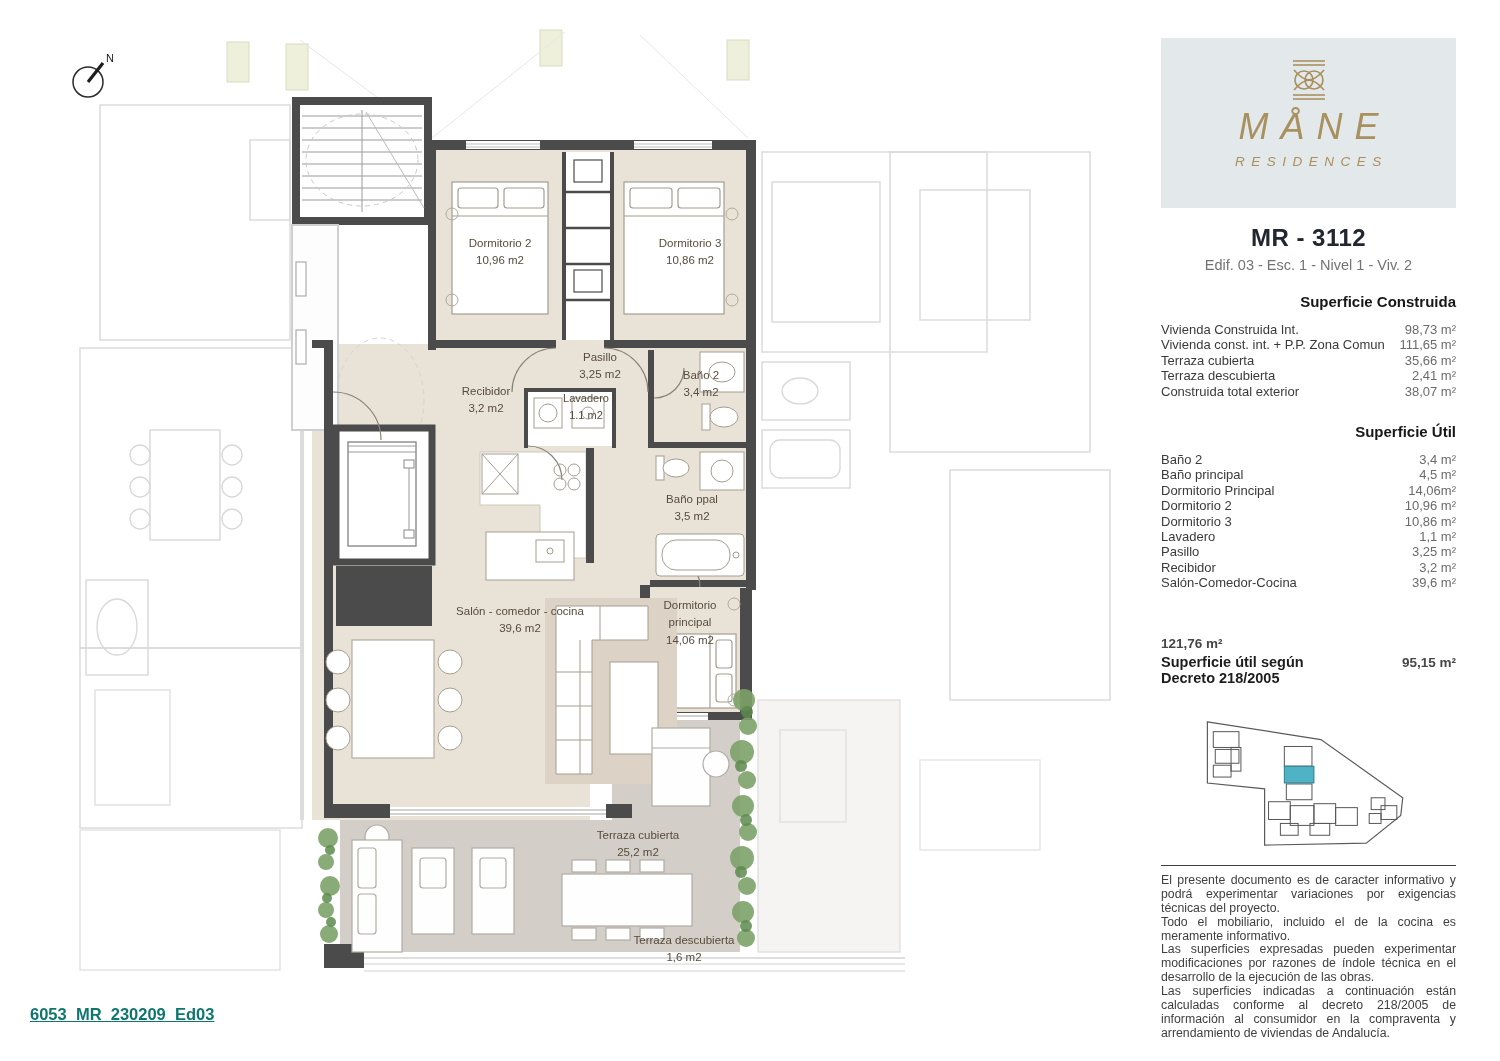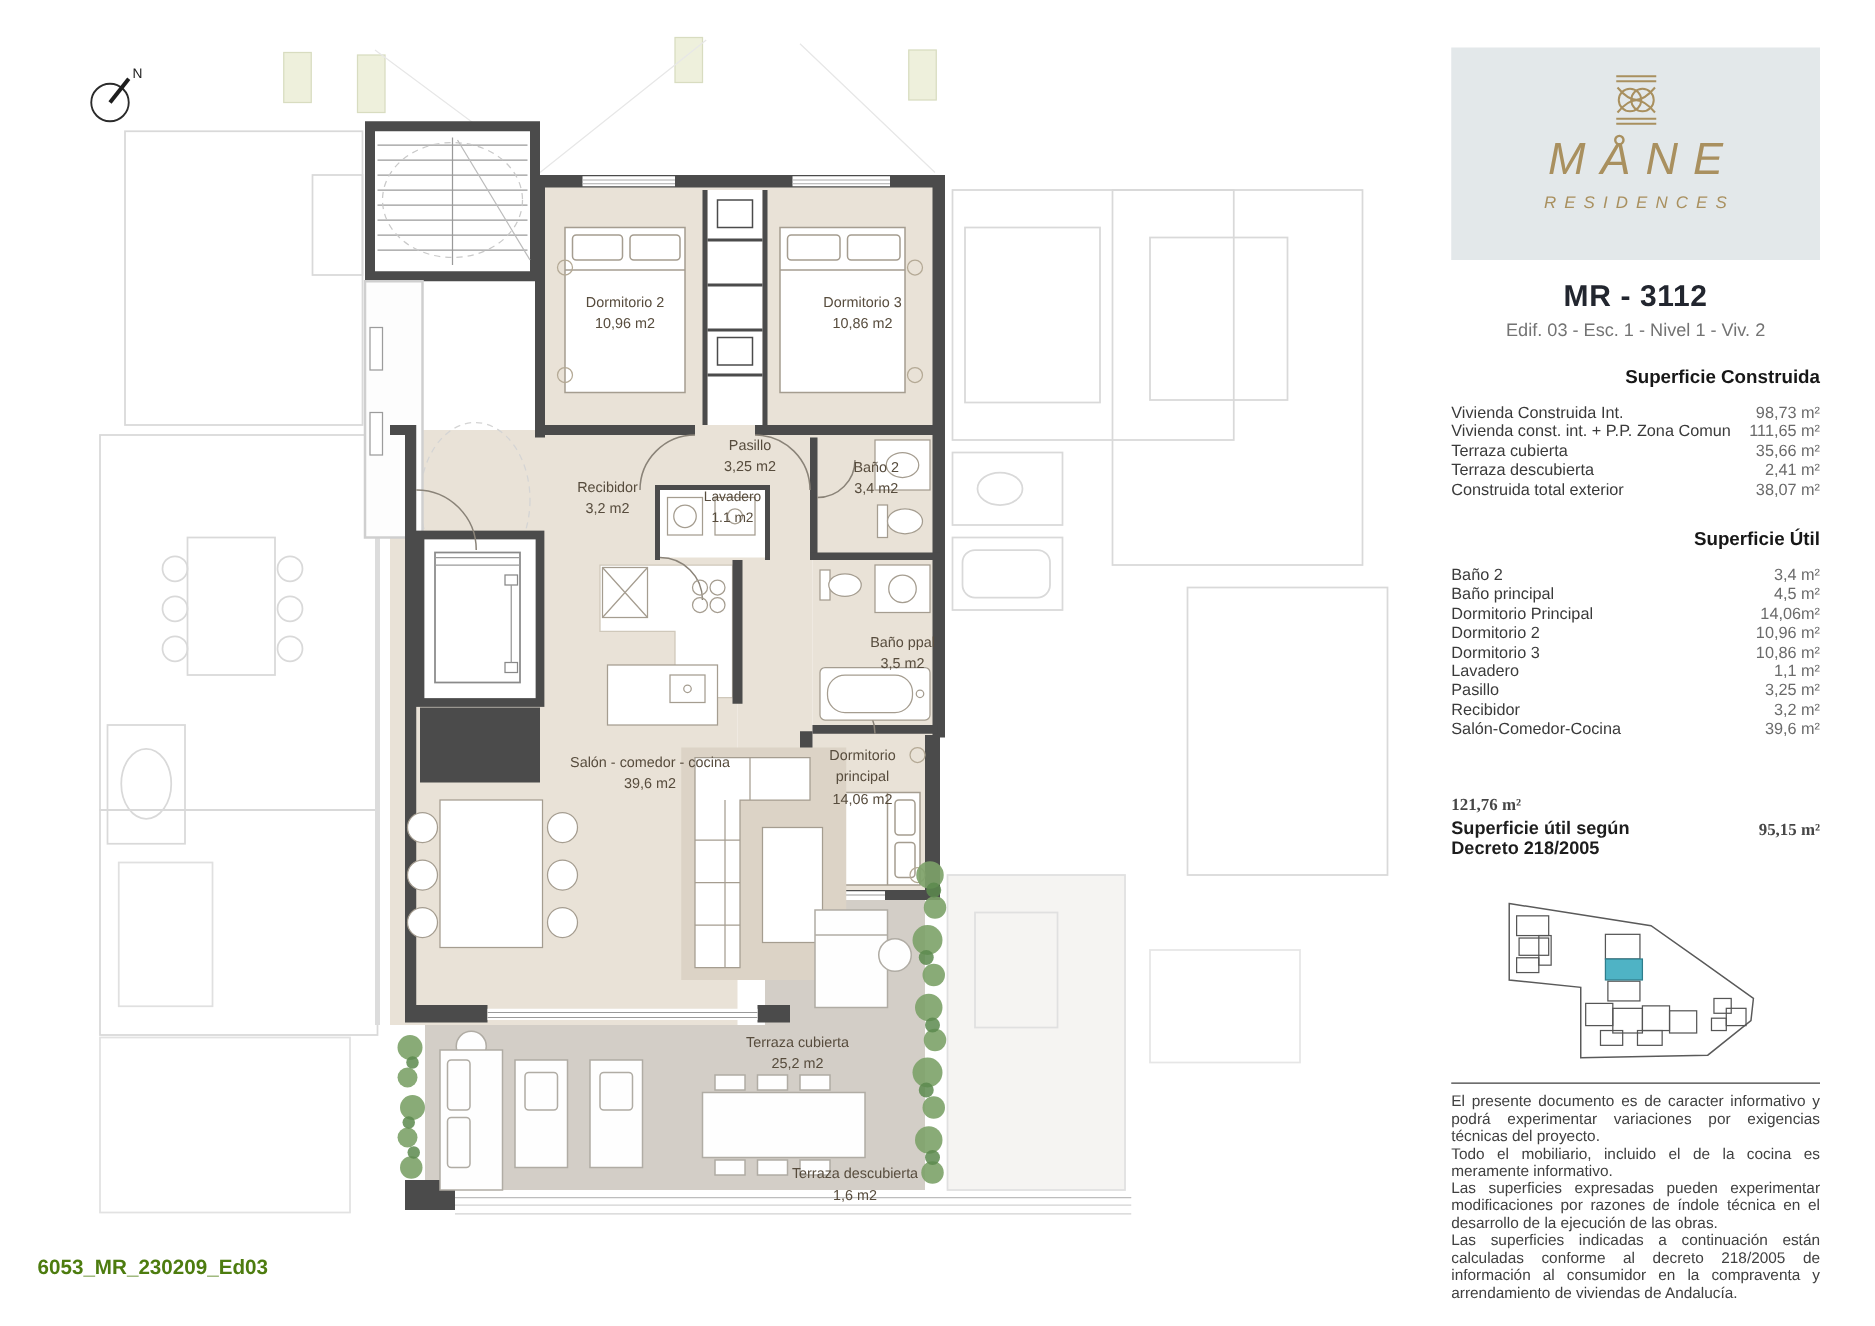--- a/index.html
+++ b/index.html
@@ -34,27 +34,27 @@
   .tbl h2{margin:0;font-size:15px;font-weight:700;color:#171717;text-align:right;}
   .tbl.first{margin-top:20px;}
   .tbl.second{margin-top:24px;}
   .tbl .rows{margin-top:12px;}
   .row{display:flex;justify-content:space-between;font-size:13px;line-height:15.4px;}
   .row .lbl{color:#3a3a3a;}
   .row .val{color:#6b6b6b;}
   .summary{margin-top:44px;}
   .srow{display:flex;justify-content:space-between;margin-bottom:3px;}
   .srow .slabel{width:195px;font-size:14.5px;font-weight:700;color:#1d1d1d;line-height:1.15;}
-  .srow .sval{font-size:13.5px;font-weight:600;color:#474747;padding-top:1px;font-family:Liberation Serif, serif;}
+  .srow .sval{font-size:13.5px;font-weight:600;color:#474747;padding-top:1px;}
   .sitemap{margin-top:20px;display:flex;justify-content:center;}
   .divider{margin-top:10px;border:none;border-top:1.6px solid #3f3f3f;}
   .disclaimer{margin-top:5px;}
   .disclaimer p{margin:0;font-size:12.3px;line-height:1.13;color:#404040;
                 text-align:justify;}
-  #fileref{left:30px;top:1005px;font-size:16.5px;font-weight:700;color:#4d7c0f;}
+  #fileref{left:30px;top:1005px;font-size:16.5px;font-weight:700;color:#0f766e;text-decoration:underline;}
 </style>
 </head>
 <body>
 
 <div id="plan" class="abs">
 <svg width="1130" height="1061" viewBox="0 0 1130 1061">
 
   <g stroke="#d9d9d9" fill="none" stroke-width="1.4">
     <rect x="100" y="105" width="190" height="235"></rect>
     <rect x="80" y="348" width="222" height="300"></rect>
@@ -352,21 +352,21 @@
       <span class="rarea">3,2 m2</span>
   </div>
   <div class="rlabel" style="left:586px;top:406px;font-size:11px;">
     <span class="rname">Lavadero</span>
       <span class="rarea">1.1 m2</span>
   </div>
   <div class="rlabel" style="left:701px;top:384px;">
     <span class="rname">Baño 2</span>
       <span class="rarea">3,4 m2</span>
   </div>
-  <div class="rlabel" style="left:692px;top:524px;margin-left:30px;">
+  <div class="rlabel" style="left:692px;top:508px;">
     <span class="rname">Baño ppal</span>
       <span class="rarea">3,5 m2</span>
   </div>
   <div class="rlabel" style="left:520px;top:620px;">
     <span class="rname">Salón - comedor - cocina</span>
       <span class="rarea">39,6 m2</span>
   </div>
   <div class="rlabel wrap" style="left:690px;top:623px;width:86px;">
     <span class="rname">Dormitorio principal</span>
       <span class="rarea">14,06 m2</span>

